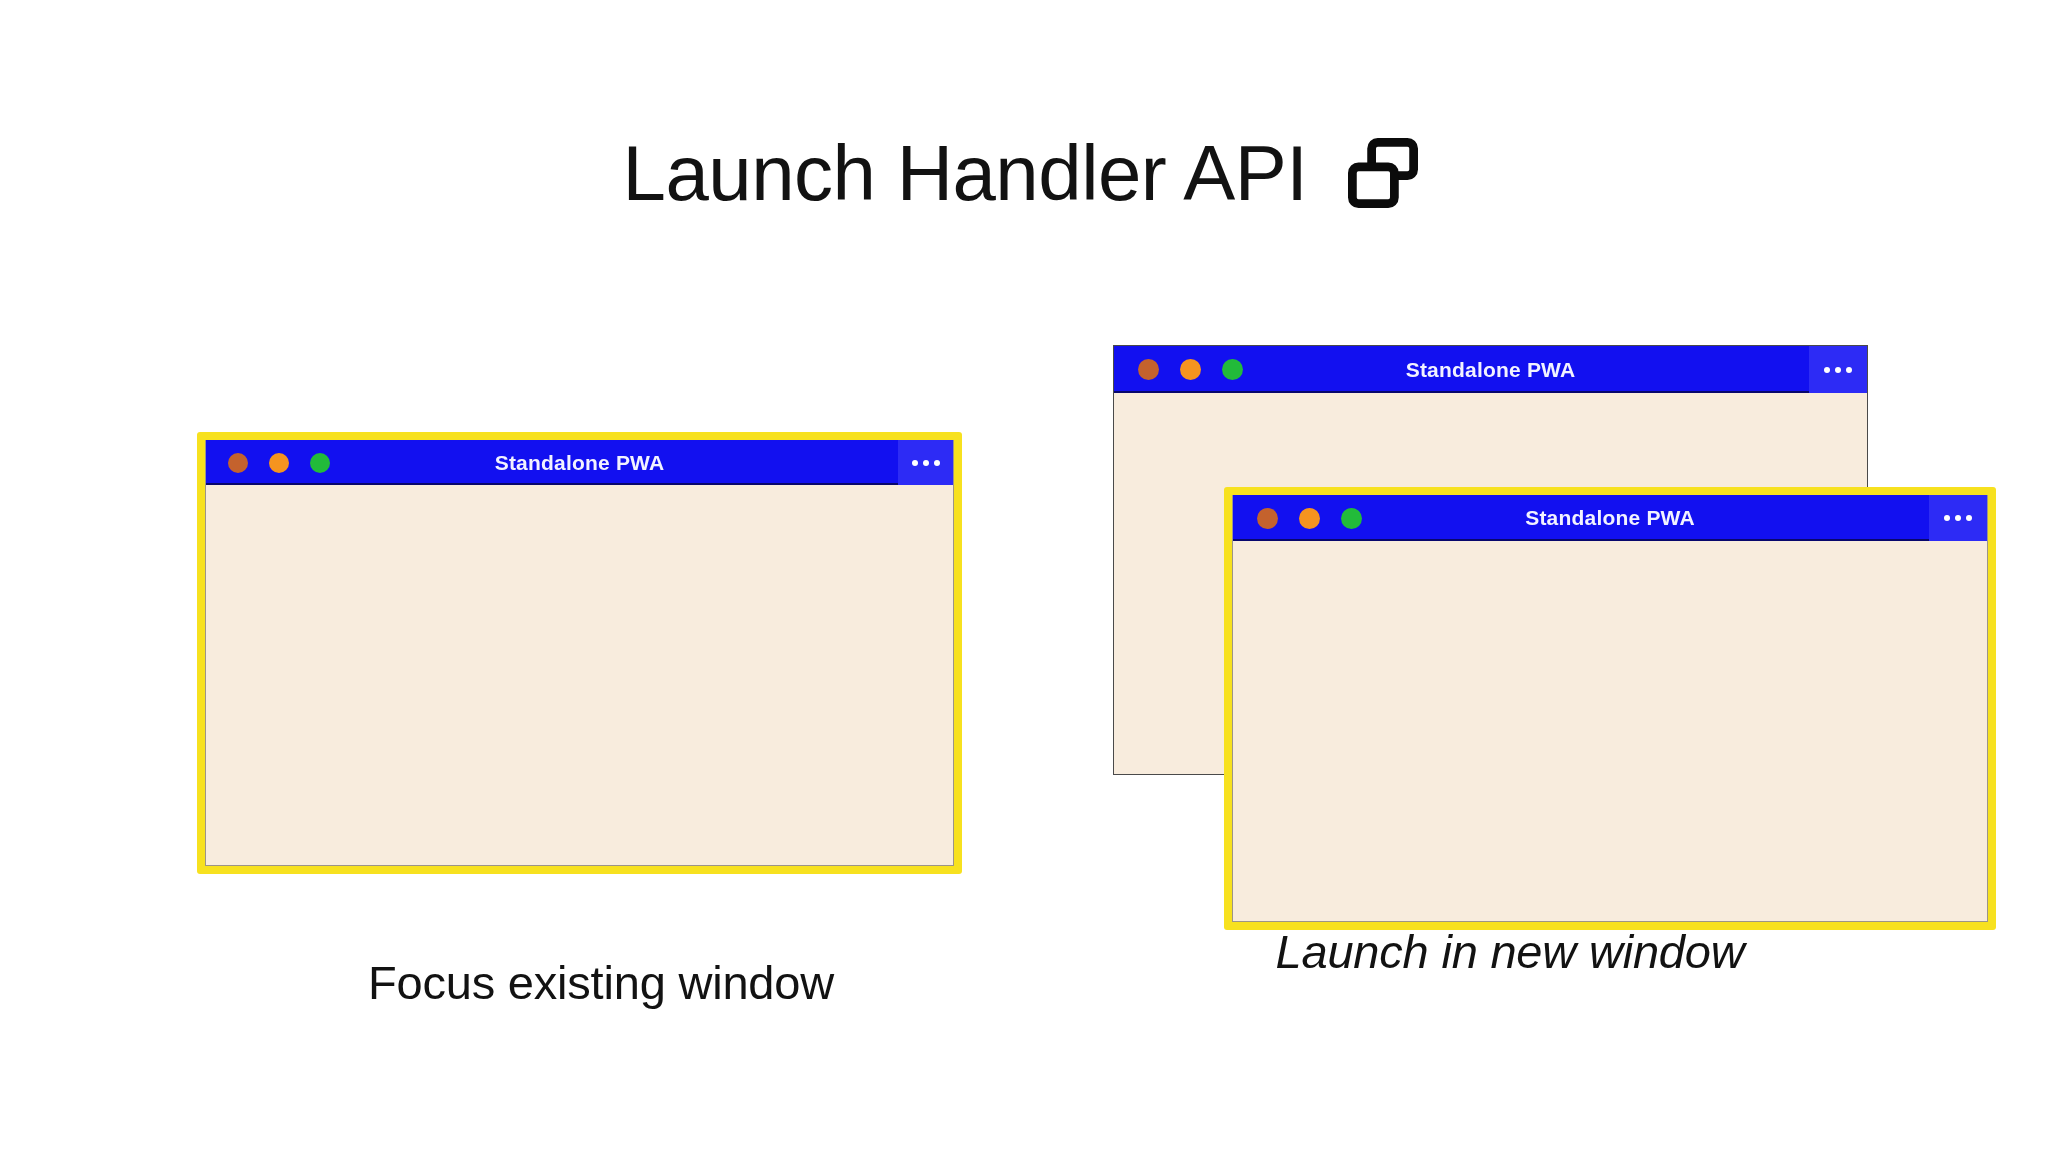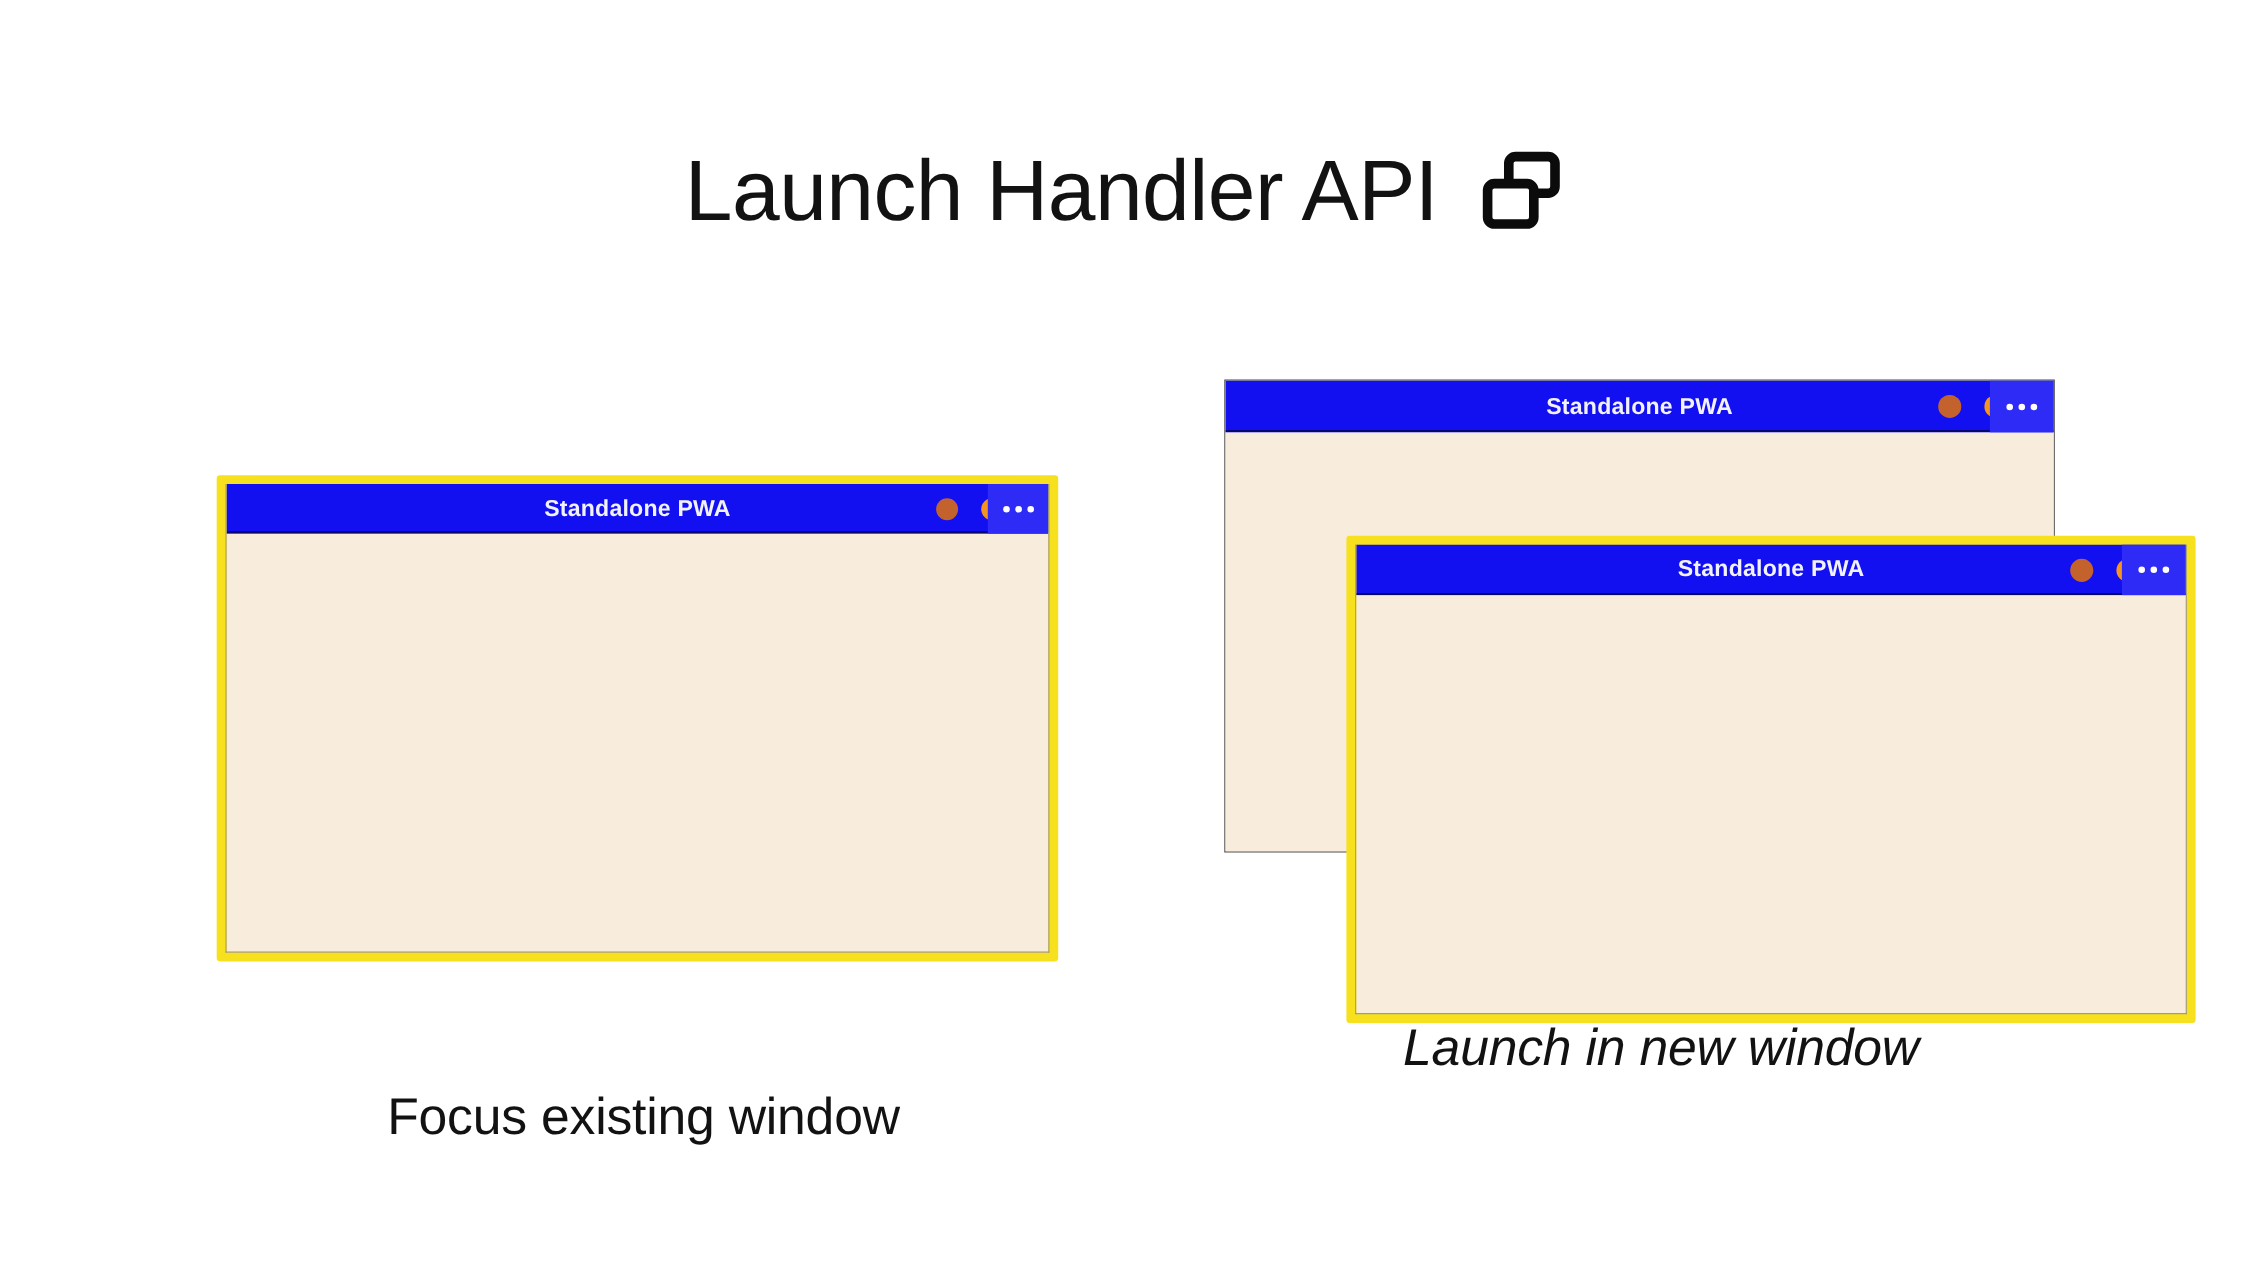--- a/index.html
+++ b/index.html
@@ -75,21 +75,20 @@
     border: 1px solid #4a4a4a;
   }
 
   .titlebar {
     position: relative;
     flex: none;
     background: #1210f0;
     display: flex;
     align-items: center;
     box-shadow: inset 0 -2px 0 rgba(0,0,0,0.55);
-    justify-content: flex-end;
   }
   .traffic-lights {
     display: flex;
     align-items: center;
     flex: none;
   }
   .dot {
     border-radius: 50%;
     display: block;
   }
@@ -180,21 +179,21 @@
   .caption {
     position: absolute;
     font-family: "Liberation Sans", sans-serif;
     font-size: 47px;
     font-weight: 400;
     color: #121212;
     letter-spacing: -0.2px;
     white-space: nowrap;
     text-align: center;
   }
-  #caption-left  { left: 0;    top: 955px; width: 1170px; margin-top: 32px; }
+  #caption-left  { left: 16px;    top: 955px; width: 1170px; }
   #caption-right { left: 1090px; top: 924px; width: 840px; font-style: italic; }
 </style>
 </head>
 <body>
 
 <div class="header">
   <div class="page-title">Launch Handler API</div>
   <svg class="title-icon" viewBox="0 0 48 48" aria-hidden="true">
     <rect x="17.5" y="6.5" width="24" height="19" rx="3.5" ry="3.5" fill="none" stroke="#0b0b0b" stroke-width="5"></rect>
     <rect x="6.5" y="20.5" width="24" height="21" rx="3.5" ry="3.5" fill="#ffffff" stroke="#0b0b0b" stroke-width="5"></rect>

